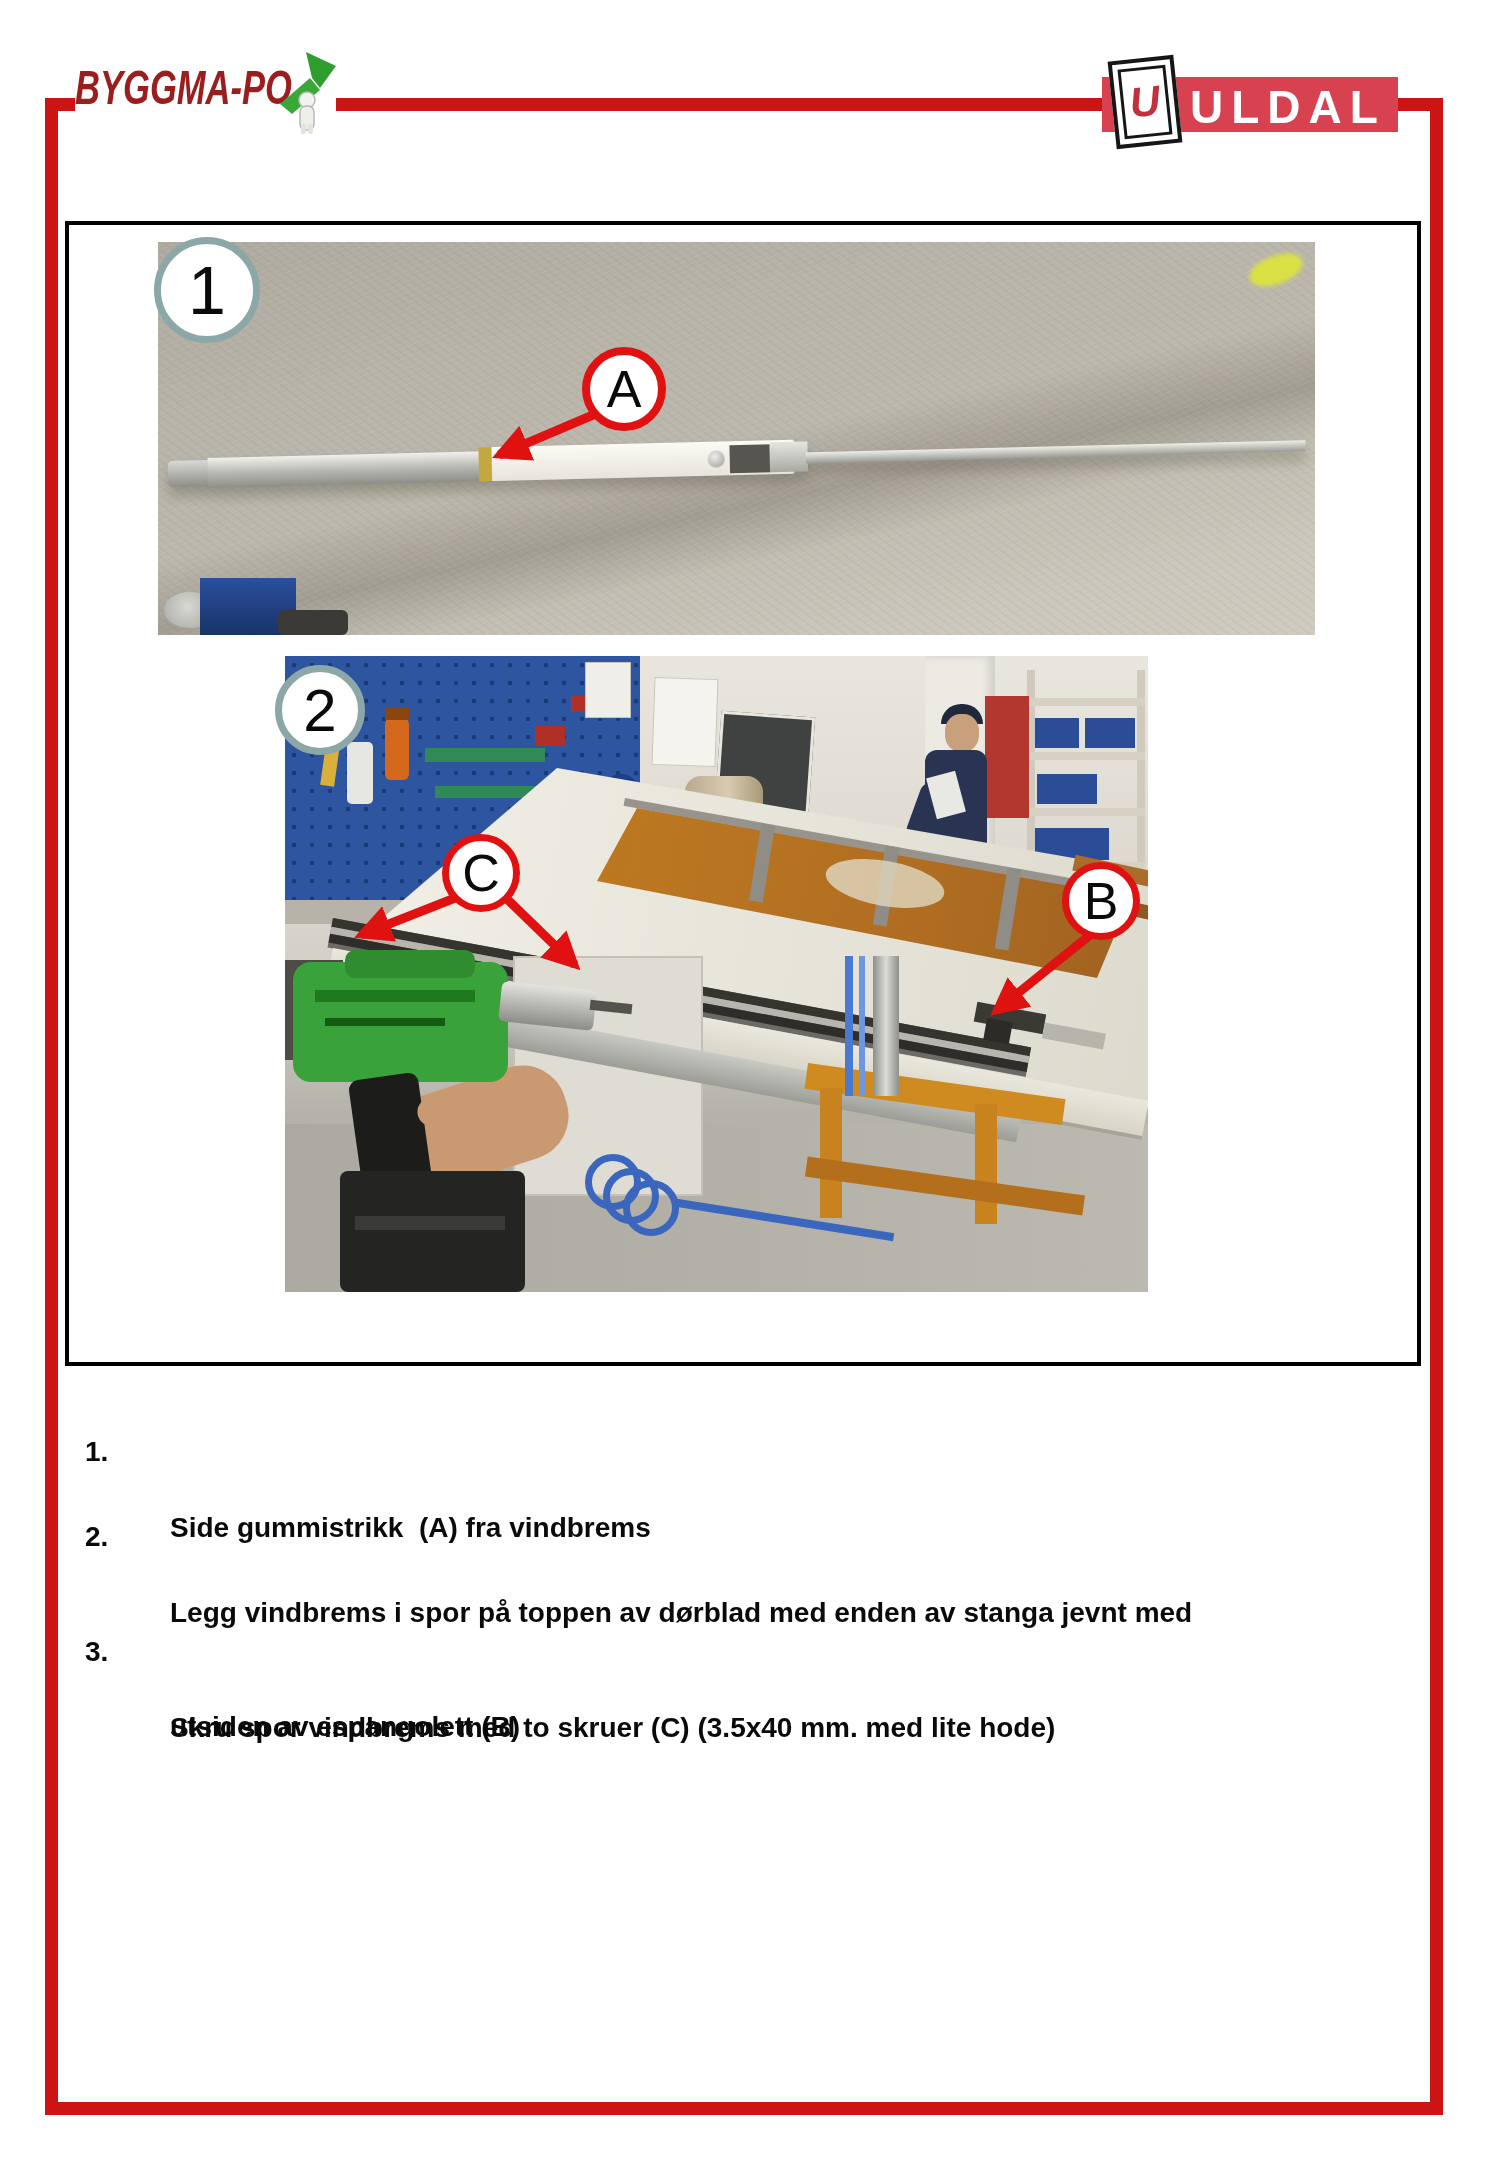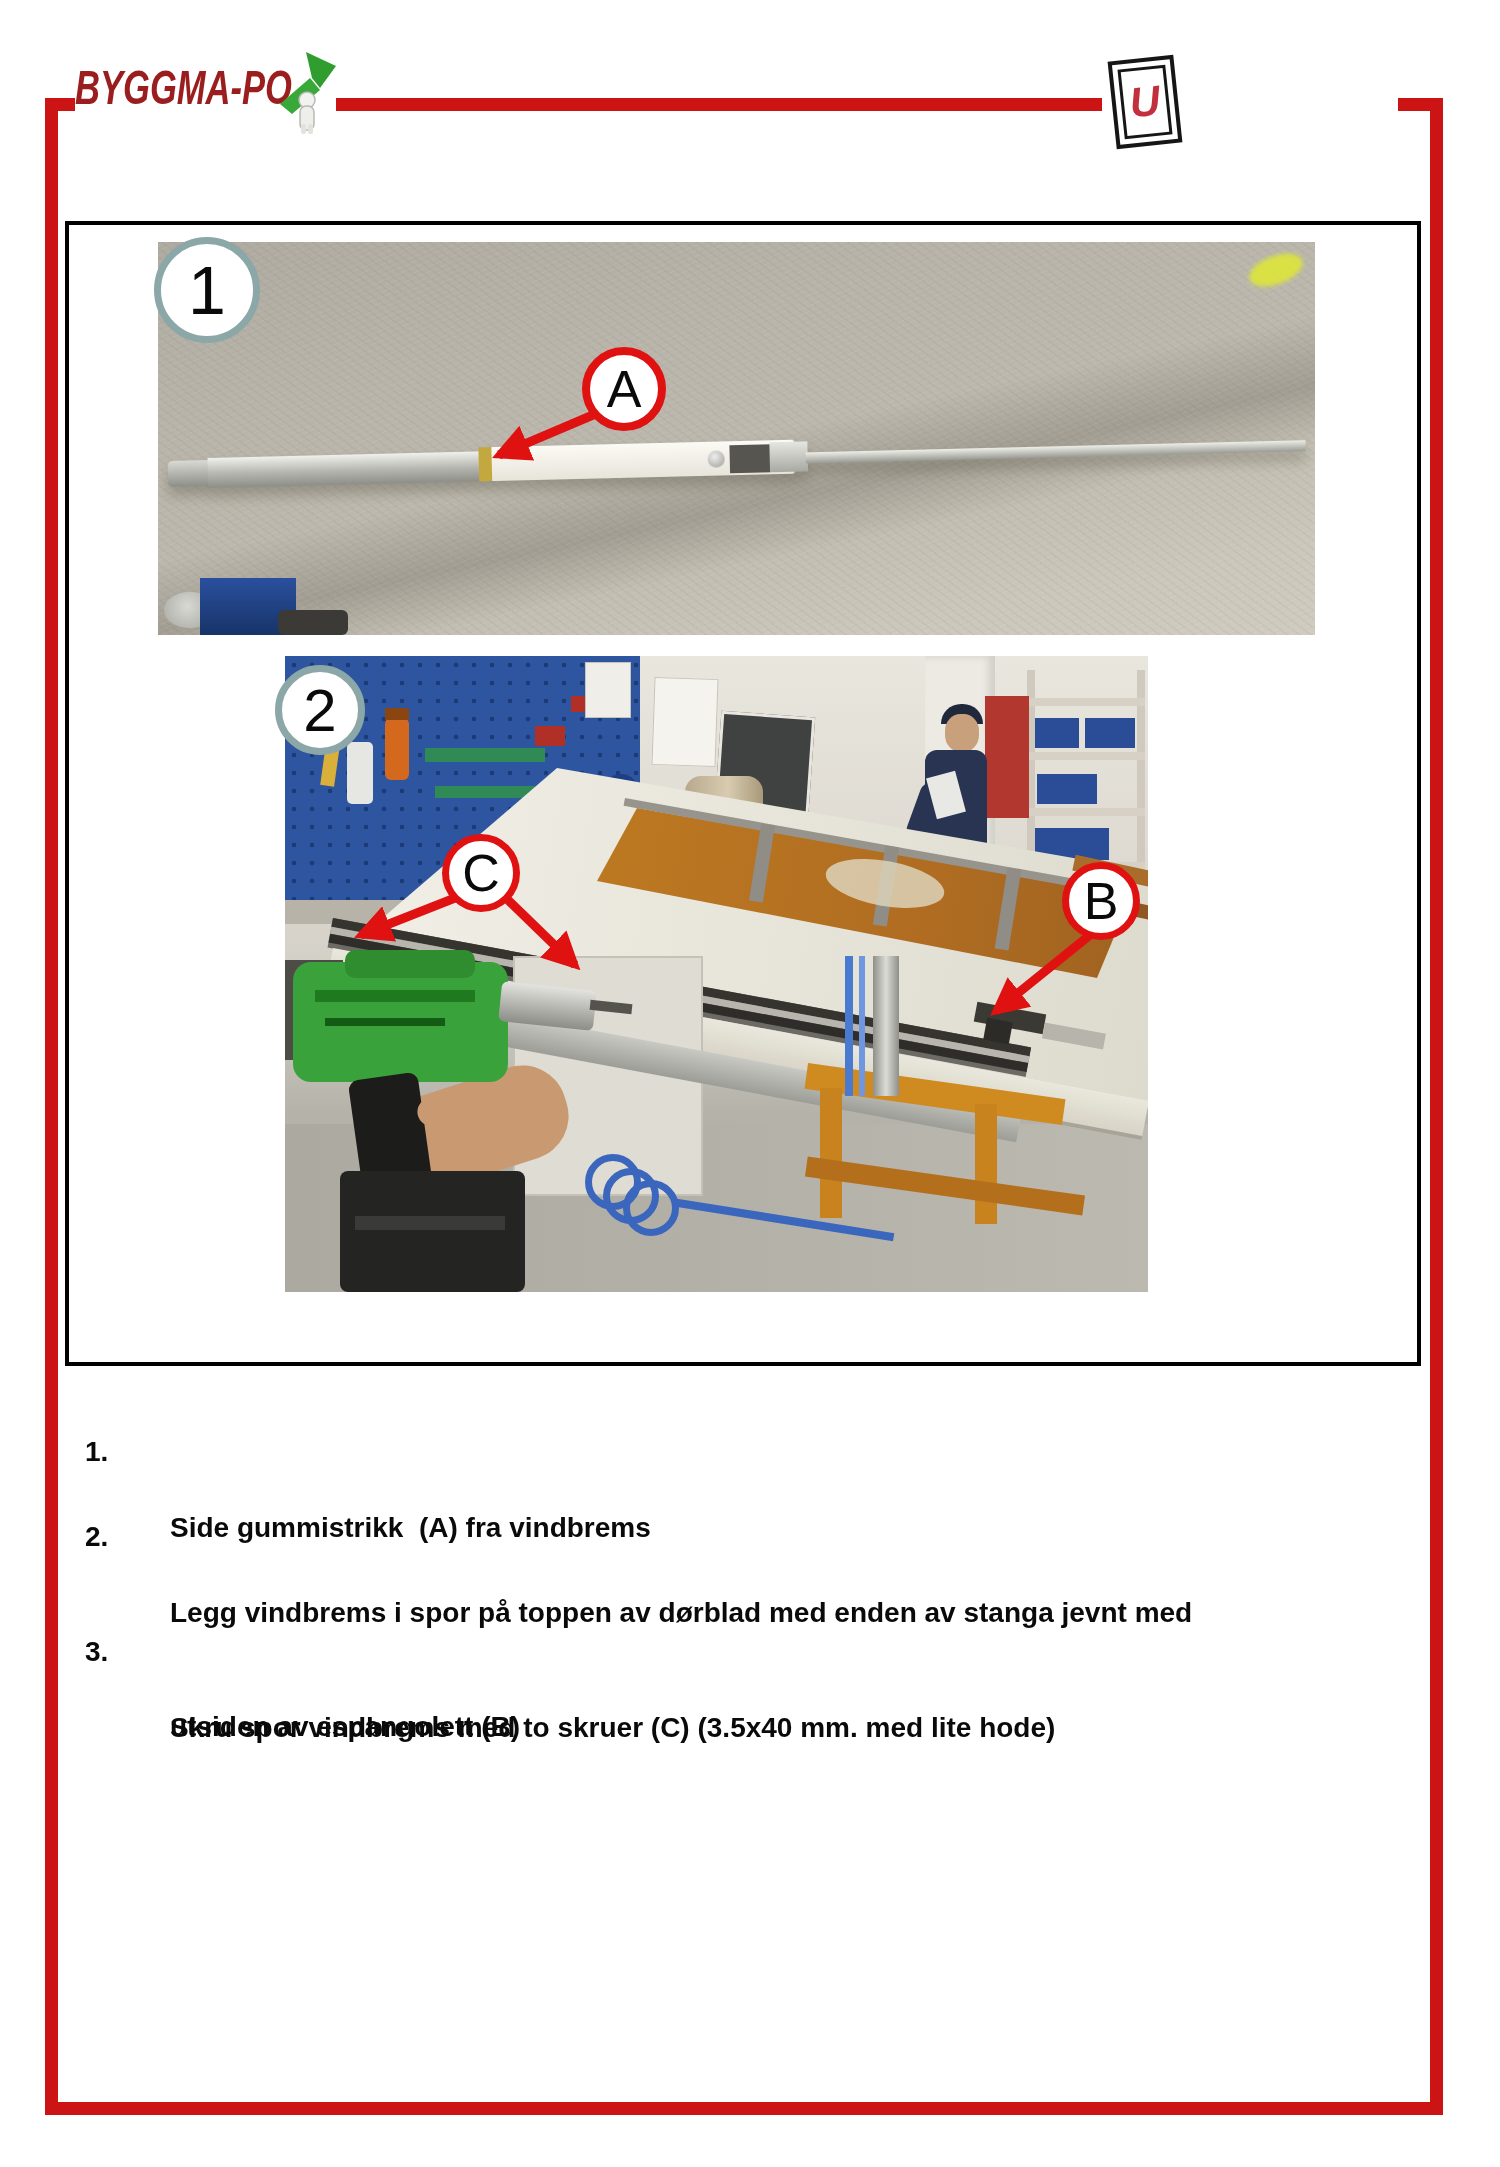--- a/index.html
+++ b/index.html
@@ -67,20 +67,23 @@
   <div class="abs byggma">BYGGMA-PO</div>
   <svg class="abs" style="left:276px;top:48px;" width="64" height="88" viewBox="0 0 64 88">
     <polygon points="30,4 60,18 44,40 36,30" fill="#2f9e2f"></polygon>
     <polygon points="4,56 34,30 44,42 16,66" fill="#38a838"></polygon>
     <circle cx="31" cy="52" r="8" fill="#f2f2f0" stroke="#b9b9b4" stroke-width="1.5"></circle>
     <rect x="24" y="58" width="14" height="24" rx="6" fill="#eeeeea" stroke="#b9b9b4" stroke-width="1.5"></rect>
     <rect x="25" y="76" width="5" height="10" rx="2" fill="#e3e3de"></rect>
     <rect x="32" y="76" width="5" height="10" rx="2" fill="#e3e3de"></rect>
   </svg>
 
+  <div class="abs uldal-box">
+    <span class="uldal-text">ULDAL</span>
+  </div>
   <div class="abs uldal-icon">
     <div class="uldal-icon-inner">
       <span>U</span>
     </div>
   </div>
 
 
   <div class="abs content-box">
 
     <div class="abs photo photo1">

